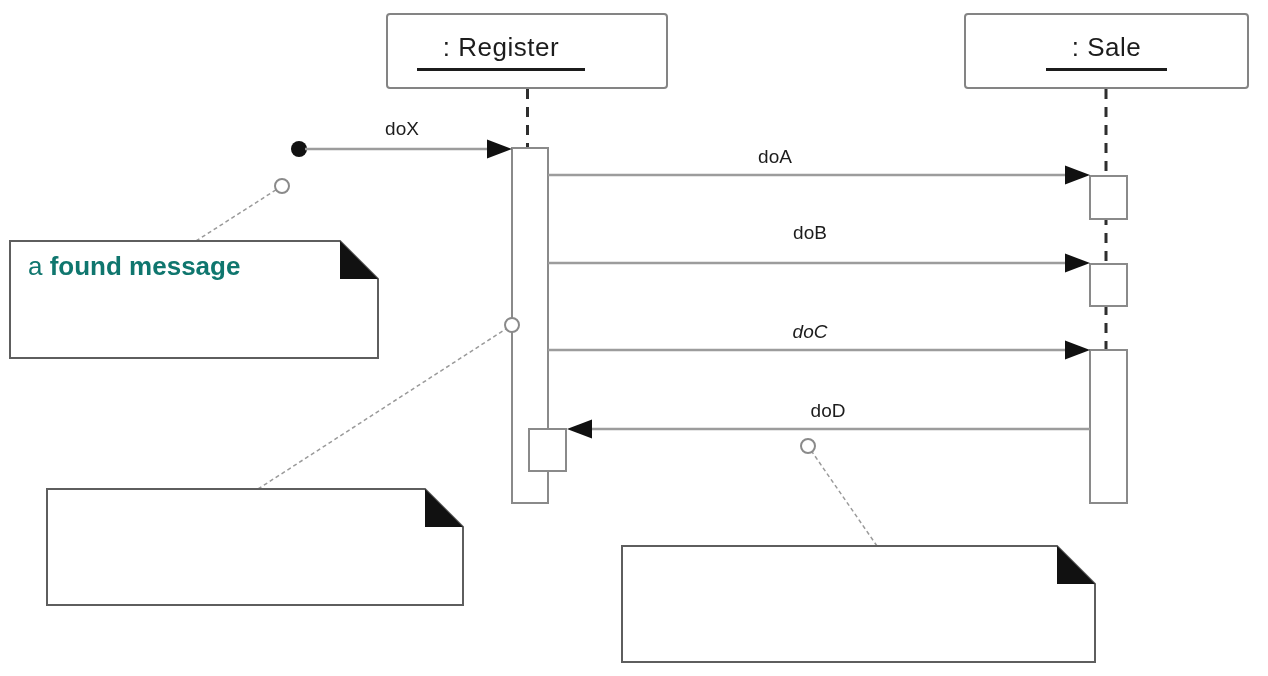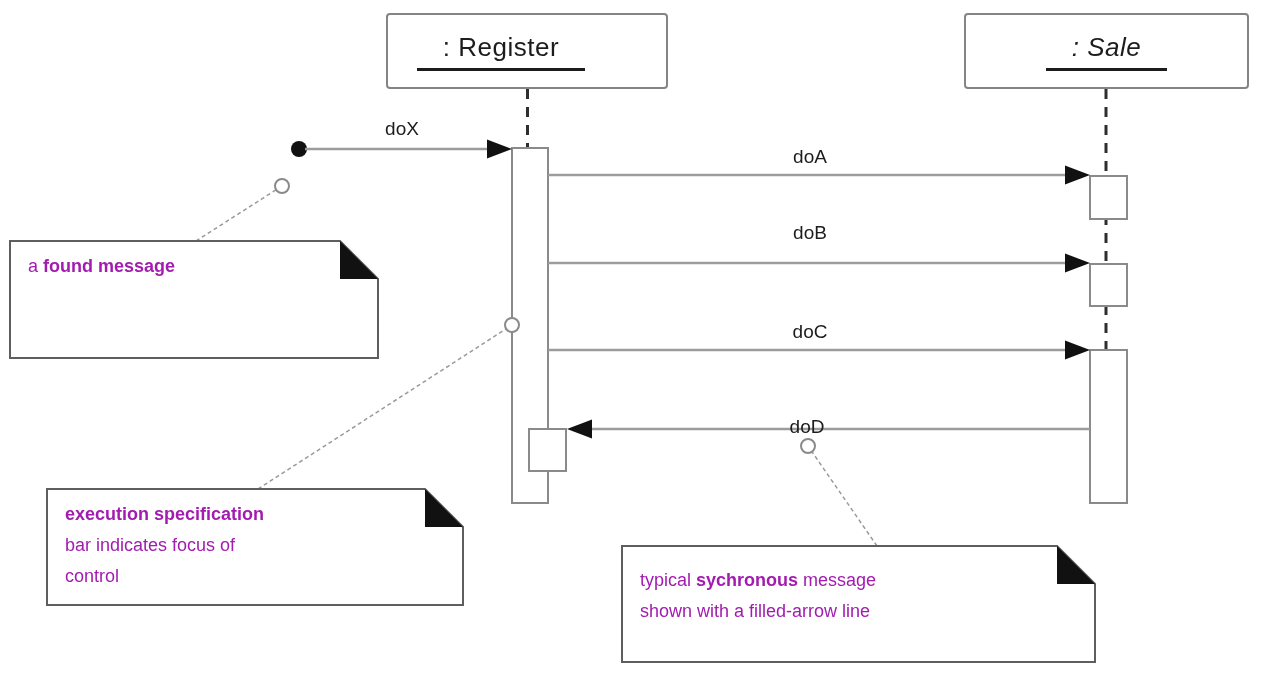--- a/index.html
+++ b/index.html
@@ -31,23 +31,23 @@
   .msg-label {
     position: absolute;
     transform: translateX(-50%);
     font-size: 19px;
     color: #1c1c1c;
     white-space: nowrap;
   }
 
   .note-text {
     position: absolute;
-    font-size: 18px;
+    font-size: 26px;
     line-height: 31px;
-    color: #a21caf;
+    color: #0f766e;
     white-space: nowrap;
   }
   .b { font-weight: bold; }
 </style>
 </head>
 <body>
 
 <div class="stage">
 
   <svg width="1268" height="676" viewBox="0 0 1268 676">
@@ -94,38 +94,29 @@
     <path d="M47,489 L425,489 L463,527 L463,605 L47,605 Z" fill="#ffffff" stroke="#5e5e5e" stroke-width="2"></path>
     <path d="M425,489 L425,527 L463,527 Z" fill="#111111"></path>
 
     <path d="M622,546 L1057,546 L1095,584 L1095,662 L622,662 Z" fill="#ffffff" stroke="#5e5e5e" stroke-width="2"></path>
     <path d="M1057,546 L1057,584 L1095,584 Z" fill="#111111"></path>
   </svg>
 
   <div class="participant" style="left:387px; top:14px; width:228px; height:74px;">
     <span class="obj-name">: Register</span>
   </div>
-  <div class="participant" style="left:965px; top:14px; width:283px; height:74px;font-style:italic;">
+  <div class="participant" style="left:965px; top:14px; width:283px; height:74px;">
     <span class="obj-name">: Sale</span>
   </div>
 
   <div class="msg-label" style="left:402px; top:118px;">doX</div>
-  <div class="msg-label" style="left:810px; top:146px;text-align:right;">doA</div>
+  <div class="msg-label" style="left:775px; top:146px;text-align:right;">doA</div>
   <div class="msg-label" style="left:810px; top:222px;">doB</div>
-  <div class="msg-label" style="left:810px; top:321px;">doC</div>
-  <div class="msg-label" style="left:807px; top:400px;margin-top:16px;">doD</div>
+  <div class="msg-label" style="left:810px; top:321px;font-style:italic;">doC</div>
+  <div class="msg-label" style="left:828px; top:400px;">doD</div>
 
   <div class="note-text" style="left:28px; top:251px;">
     <div><span>a </span><span class="b">found message</span></div>
   </div>
 
-  <div class="note-text" style="left:65px; top:499px;">
-    <div><span class="b">execution specification</span></div>
-    <div>bar indicates focus of</div>
-    <div>control</div>
-  </div>
 
-  <div class="note-text" style="left:640px; top:565px;">
-    <div><span>typical </span><span class="b">sychronous</span><span> message</span></div>
-    <div>shown with a filled-arrow line</div>
-  </div>
 
 </div>
 
 </body></html>

